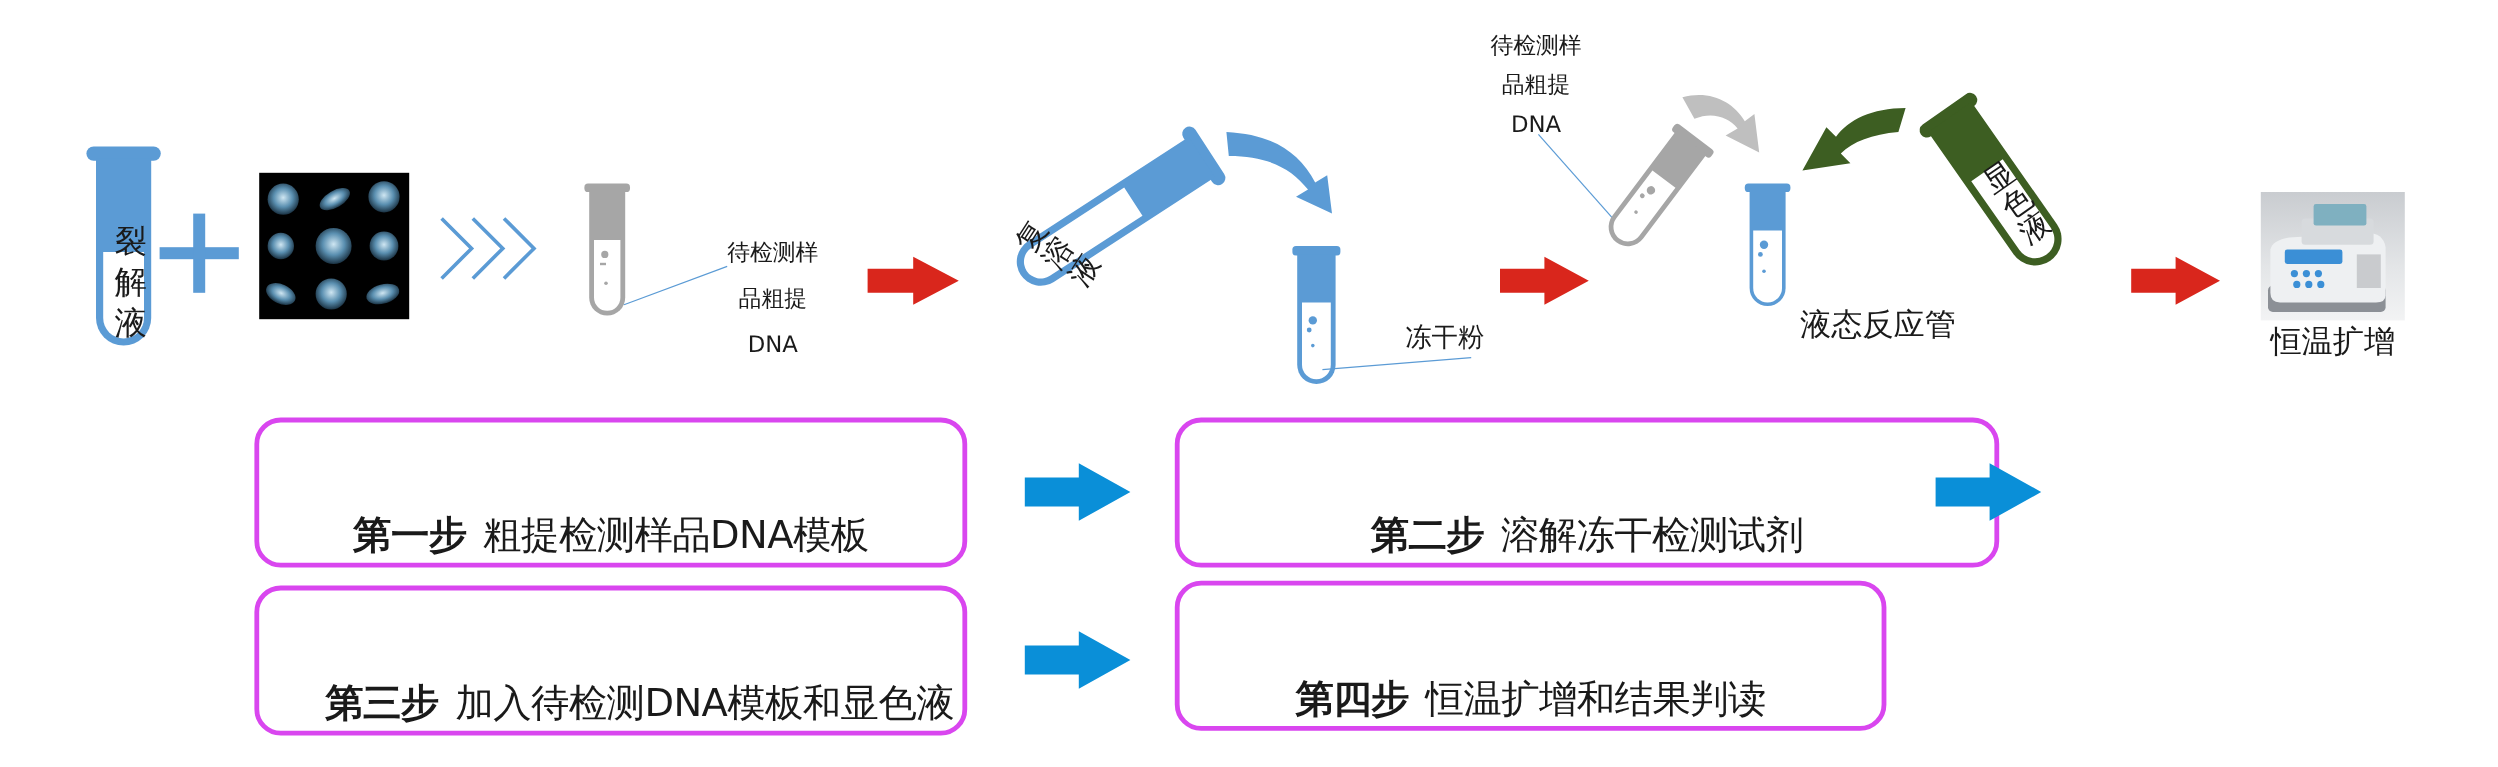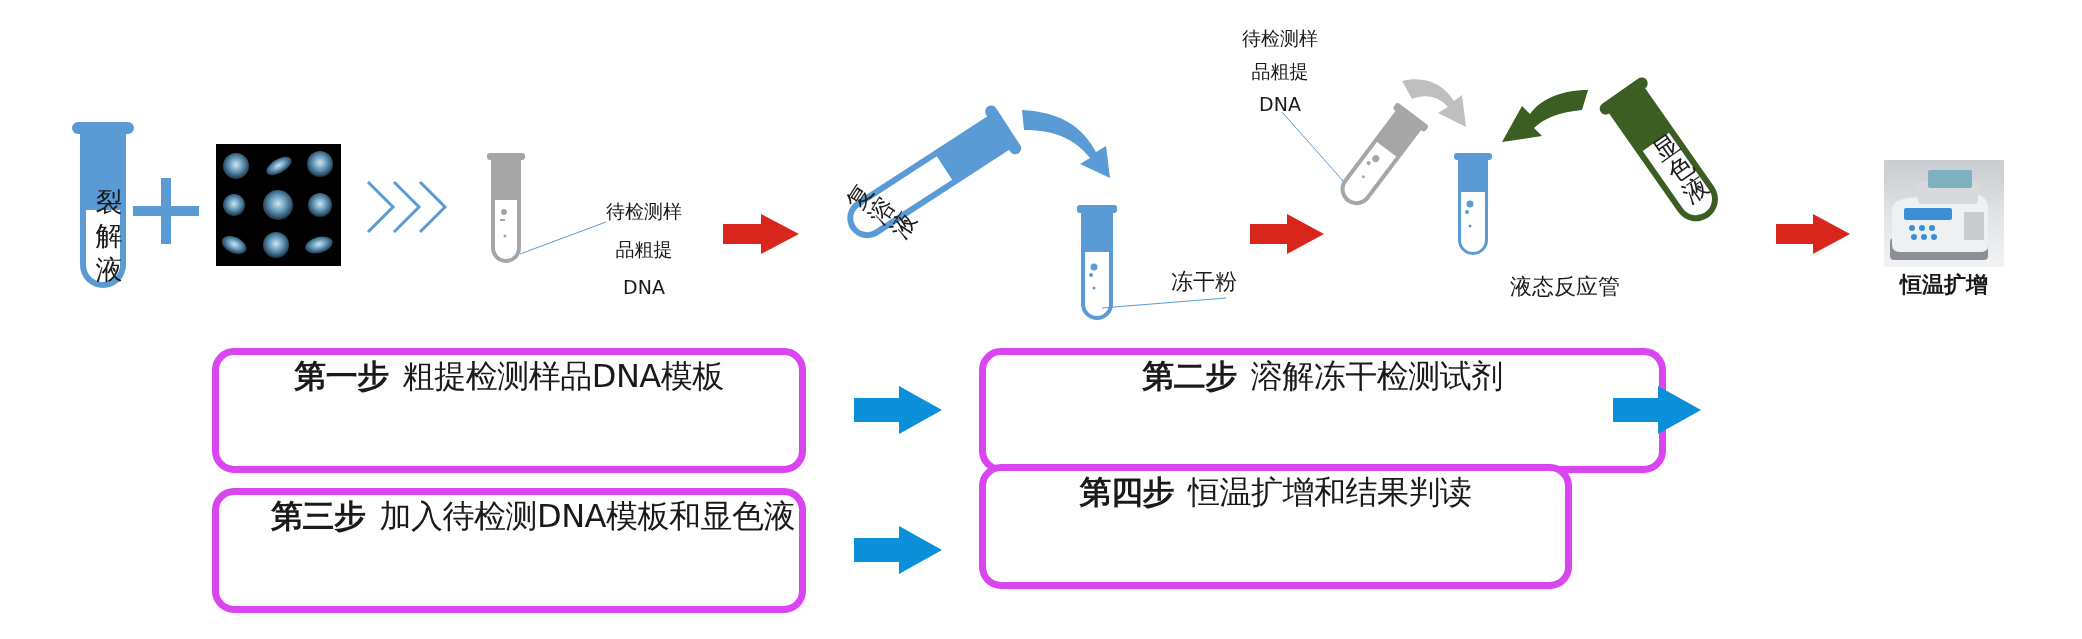--- a/index.html
+++ b/index.html
@@ -1,21 +1,21 @@
 <!DOCTYPE html>
 <html><head>
 <meta charset="utf-8">
 <style>
   html, body { margin: 0; padding: 0; background: #ffffff; }
   body { width: 2082px; height: 639px; position: relative; overflow: hidden;
          font-family: "DejaVu Sans", "Liberation Sans", sans-serif; color: #1a1a1a; }
   .label { position: absolute; font-size: 19px; line-height: 38px; text-align: center; color: #1a1a1a; white-space: nowrap; }
   .label span { display: block; }
-  .step-box { position: absolute; border: 7px solid #d946ef; border-radius: 22px; background: #fff;
-              display: flex; align-items: flex-start; justify-content: center; box-sizing: border-box; }
+  .step-box { position: absolute; border: 4px solid #d946ef; border-radius: 22px; background: #fff;
+              display: flex; align-items: flex-end; justify-content: center; box-sizing: border-box; }
   .step-text { font-size: 32px; color: #1a1a1a; white-space: nowrap; letter-spacing: -0.5px; }
   .step-no { font-weight: bold; margin-right: 14px; }
   svg { position: absolute; overflow: visible; }
   .microbe-img { position: absolute; background: #000; }
   .incubator { position: absolute; background: linear-gradient(180deg, #c9ccd0 0%, #e4e6e8 60%, #f2f3f4 100%); overflow: hidden; }
 </style>
 </head>
 <body>
 
 <svg style="left:72px;top:120px;" width="62" height="180" viewBox="0 0 62 180">
@@ -133,21 +133,21 @@
 </svg>
 
 <svg style="left:1454px;top:152px;" width="38" height="106" viewBox="0 0 38 106">
   <rect x="0" y="1" width="38" height="7" rx="3" fill="#5b9bd5"></rect>
   <path d="M4 7 H34 V88 A15 15 0 0 1 4 88 Z" fill="#5b9bd5"></path>
   <path d="M7 40 H31 V88 A12 12 0 0 1 7 88 Z" fill="#ffffff"></path>
   <circle cx="16" cy="52" r="3.5" fill="#5b9bd5"></circle>
   <circle cx="13" cy="60" r="2" fill="#5b9bd5"></circle>
   <circle cx="16" cy="74" r="1.5" fill="#5b9bd5"></circle>
 </svg>
-<div class="label" style="left:1500px;top:268px;width:130px;font-size:22px;">液态反应管</div>
+<div class="label" style="left:1500px;top:252px;width:130px;font-size:26px;">液态反应管</div>
 
 <svg style="left:1500px;top:88px;" width="90" height="56" viewBox="0 0 90 56">
   <path d="M88 2 C60 2 40 12 30 26 L22 18 L2 54 L42 48 L34 40 C44 30 60 24 82 22 Z" fill="#3d5e22"></path>
 </svg>
 
 <svg style="left:1600px;top:80px;" width="130" height="150" viewBox="0 0 130 150">
   <g transform="translate(65 75) rotate(-35) translate(-24 -78)">
     <rect x="-4" y="0" width="56" height="12" rx="6" fill="#3d5e22"></rect>
     <path d="M2 8 H46 V132 A22 22 0 0 1 2 132 Z" fill="#3d5e22"></path>
     <path d="M8 62 H40 V132 A16 16 0 0 1 8 132 Z" fill="#ffffff"></path>
@@ -168,21 +168,21 @@
     <rect x="20" y="48" width="48" height="12" rx="2" fill="#3b8fd6"></rect>
     <circle cx="28" cy="68" r="3" fill="#3b8fd6"></circle>
       <circle cx="38" cy="68" r="3" fill="#3b8fd6"></circle>
     <circle cx="48" cy="68" r="3" fill="#3b8fd6"></circle>
       <circle cx="30" cy="77" r="3" fill="#3b8fd6"></circle>
     <circle cx="40" cy="77" r="3" fill="#3b8fd6"></circle>
       <circle cx="50" cy="77" r="3" fill="#3b8fd6"></circle>
     <rect x="80" y="52" width="20" height="28" fill="#c9cbce"></rect>
   </svg>
 </div>
-<div class="label" style="left:1884px;top:266px;width:120px;font-size:22px;font-weight:bold;">恒温扩增</div>
+<div class="label" style="left:1884px;top:266px;width:120px;font-size:26px;font-weight:normal;">恒温扩增</div>
 
 <div class="step-box" style="left:212px;top:348px;width:594px;height:125px;">
   <span class="step-text">
     <span class="step-no">第一步</span><span>粗提检测样品DNA模板</span>
   </span>
 </div>
 
 <svg style="left:854px;top:386px;" width="88" height="48" viewBox="0 0 88 48">
   <polygon points="0,12 45,12 45,0 88,24 45,48 45,36 0,36" fill="#0a8fd8"></polygon>
 </svg>
@@ -200,17 +200,17 @@
 <div class="step-box" style="left:212px;top:488px;width:594px;height:125px;padding-left:48px;">
   <span class="step-text">
     <span class="step-no">第三步</span><span>加入待检测DNA模板和显色液</span>
   </span>
 </div>
 
 <svg style="left:854px;top:526px;" width="88" height="48" viewBox="0 0 88 48">
   <polygon points="0,12 45,12 45,0 88,24 45,48 45,36 0,36" fill="#0a8fd8"></polygon>
 </svg>
 
-<div class="step-box" style="left:979px;top:464px;width:593px;height:125px;">
+<div class="step-box" style="left:979px;top:484px;width:593px;height:125px;">
   <span class="step-text">
     <span class="step-no">第四步</span><span>恒温扩增和结果判读</span>
   </span>
 </div>
 
 </body></html>

